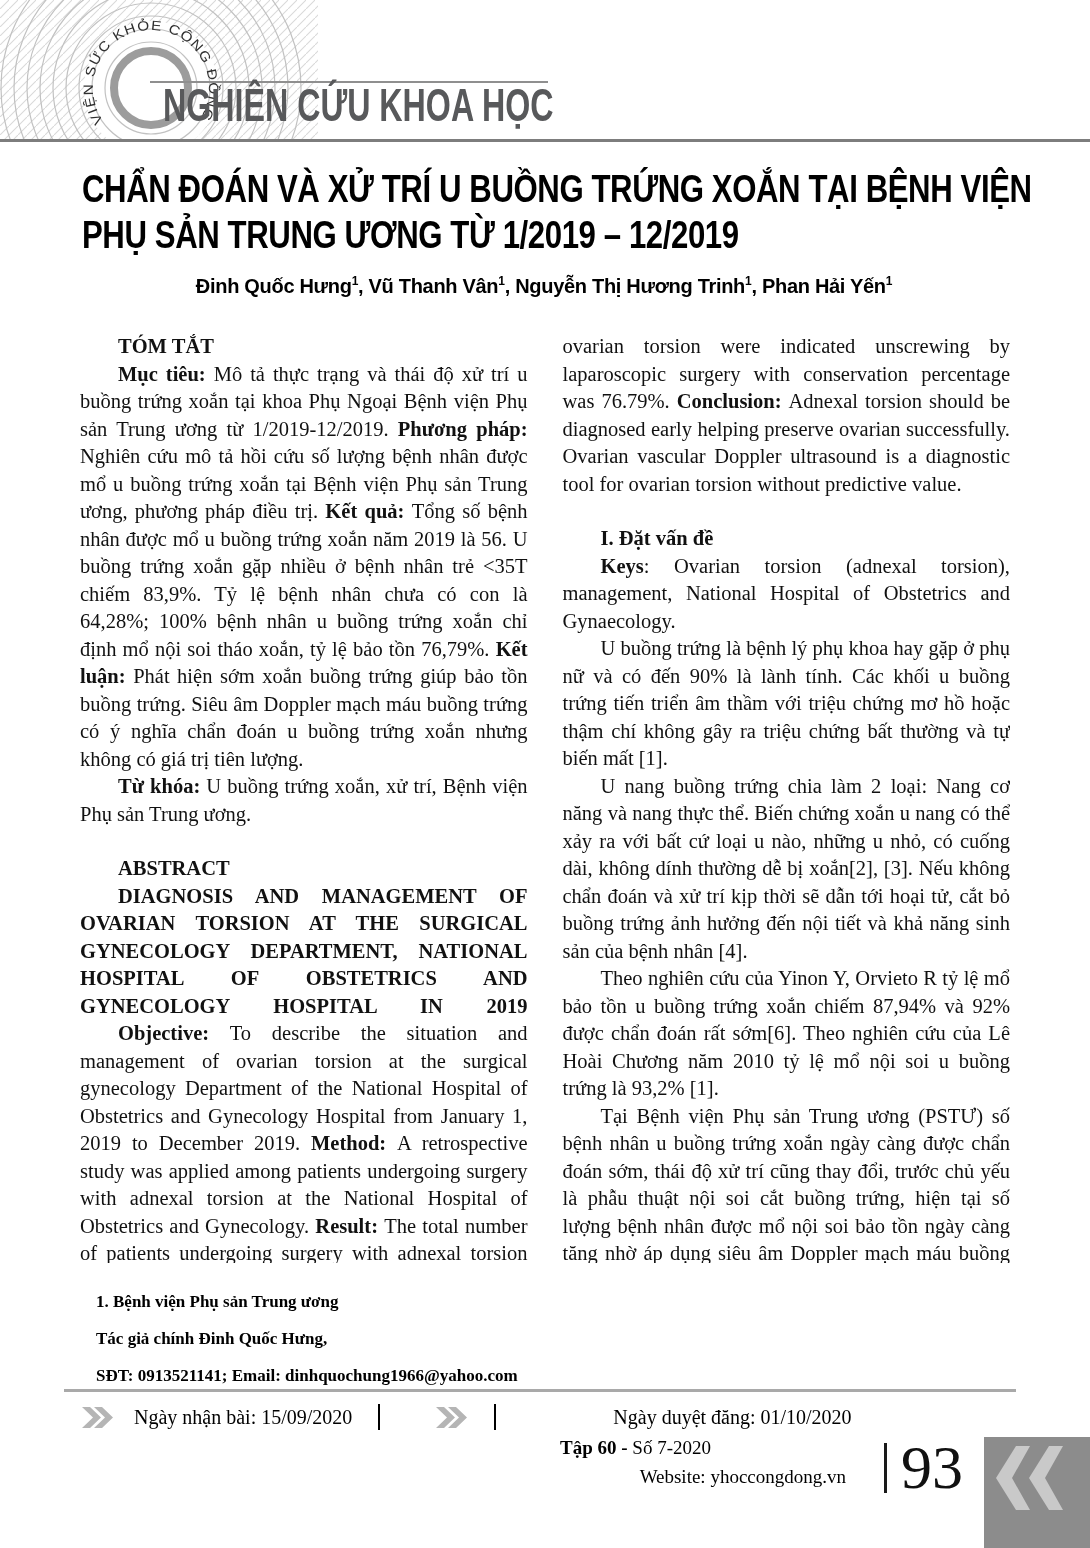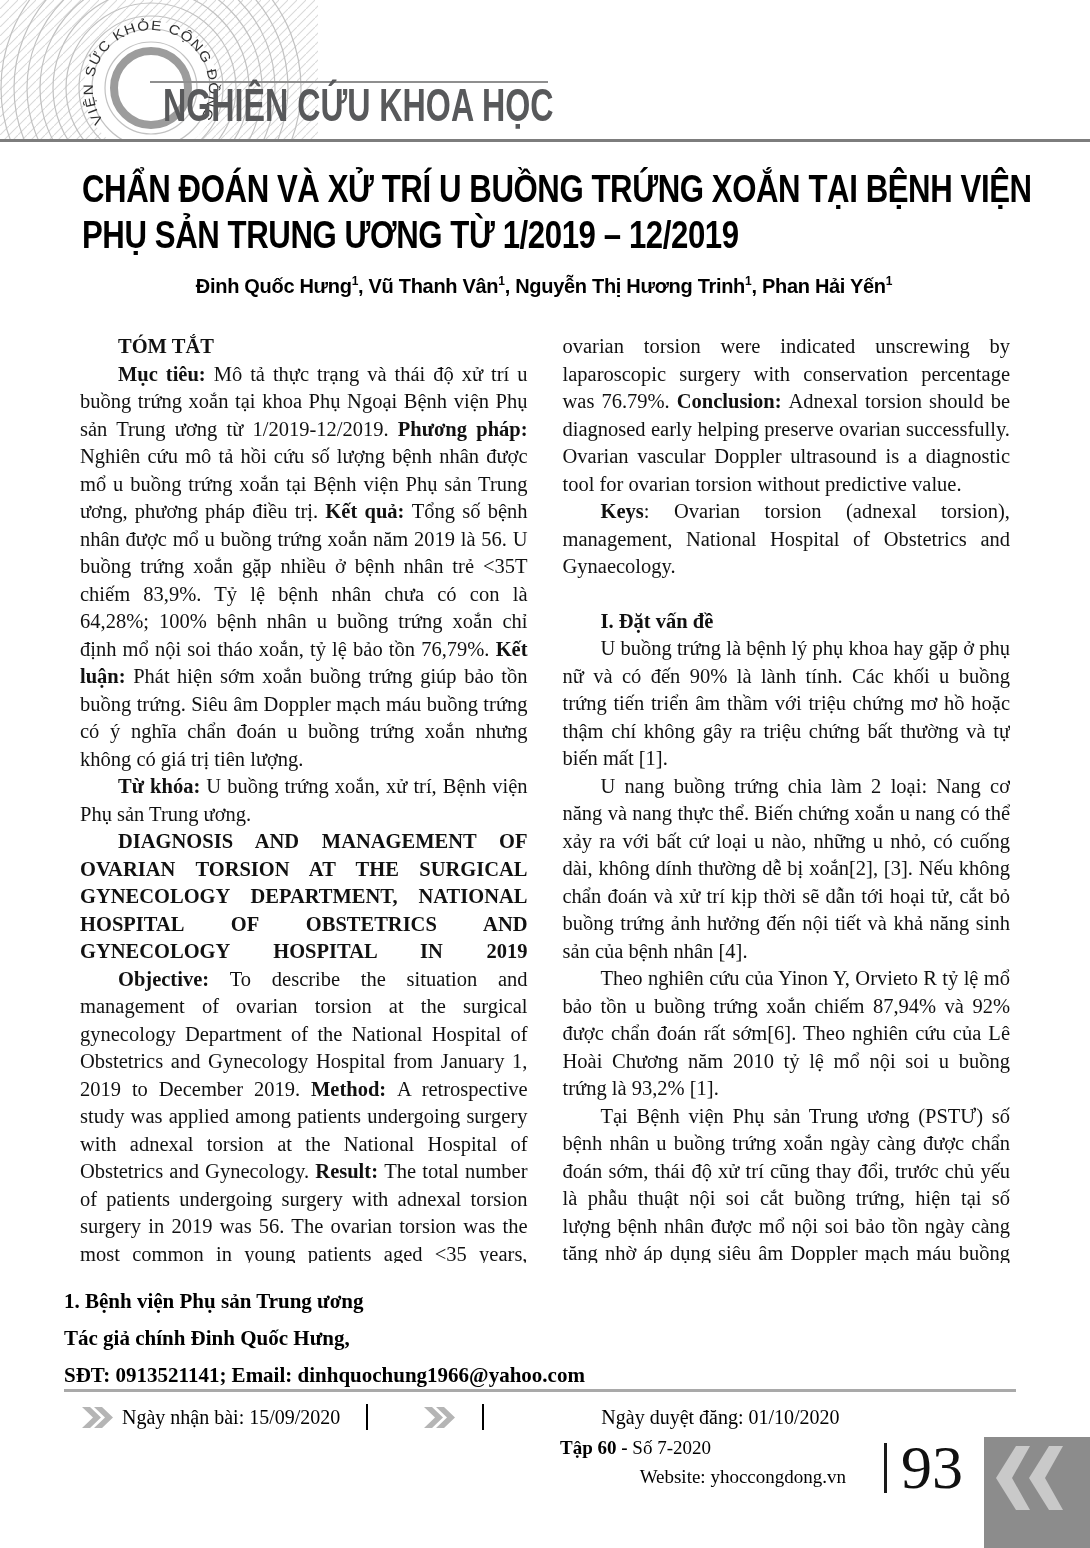--- a/index.html
+++ b/index.html
@@ -38,30 +38,30 @@
     display:flex;gap:35px;
     font-size:20.5px;line-height:27.5px;
   }
   .col{width:455px;}
   .para{margin:0;text-indent:38px;text-align:justify;}
   .para.noindent{text-indent:0;}
   .para.gap{margin-top:27px;}
   .para.jlast{text-align-last:justify;}
   
   #affiliation{
-    position:absolute;top:1283px;left:64px;width:930px;
-    font-weight:bold;font-size:21px;line-height:37px;color:#000;
+    position:absolute;top:1283px;left:96px;width:930px;
+    font-weight:bold;font-size:17px;line-height:37px;color:#000;
   }
   
   #dates-rule{position:absolute;top:1389px;left:64px;width:952px;height:3px;background:#a9a9a9;}
   #dates-row{
     position:absolute;top:1400px;left:64px;width:952px;height:34px;
     display:flex;align-items:center;font-size:20px;color:#000;
   }
-  .date-item{display:flex;align-items:center;gap:8px;}
+  .date-item{display:flex;align-items:center;gap:20px;}
   .date-item .chev{flex:0 0 auto;display:block;}
   .date-sep{width:2px;height:26px;background:#000;margin:0 26px;}
   #di-1{margin-left:18px;}
   #di-2 .chev{margin-left:30px;}
   #di-3{margin-left:91px;}
   
   #footer-vol{
     position:absolute;top:1437px;left:560px;width:302px;text-align:left;
     font-size:19px;color:#000;
   }
@@ -116,27 +116,28 @@
   </div>
 
   <div id="article-title">CHẨN ĐOÁN VÀ XỬ TRÍ U BUỒNG TRỨNG XOẮN TẠI BỆNH VIỆN PHỤ SẢN TRUNG ƯƠNG TỪ 1/2019 – 12/2019</div>
   <div id="authors"><span>Đinh Quốc Hưng<sup>1</sup></span>, <span>Vũ Thanh Vân<sup>1</sup></span>, <span>Nguyễn Thị Hương Trinh<sup>1</sup></span>, <span>Phan Hải Yến<sup>1</sup></span></div>
 
   <div id="columns">
     <div class="col" id="col-left">
         <p class="para"><b>TÓM TẮT</b></p>
         <p class="para"><b>Mục tiêu: </b><span>Mô tả thực trạng và thái độ xử trí u buồng trứng xoắn tại khoa Phụ Ngoại Bệnh viện Phụ sản Trung ương từ 1/2019-12/2019. </span><b>Phương pháp: </b><span>Nghiên cứu mô tả hồi cứu số lượng bệnh nhân được mổ u buồng trứng xoắn tại Bệnh viện Phụ sản Trung ương, phương pháp điều trị. </span><b>Kết quả: </b><span>Tổng số bệnh nhân được mổ u buồng trứng xoắn năm 2019 là 56. U buồng trứng xoắn gặp nhiều ở bệnh nhân trẻ &lt;35T chiếm 83,9%. Tỷ lệ bệnh nhân chưa có con là 64,28%; 100% bệnh nhân u buồng trứng xoắn chỉ định mổ nội soi tháo xoắn, tỷ lệ bảo tồn 76,79%. </span><b>Kết luận: </b><span>Phát hiện sớm xoắn buồng trứng giúp bảo tồn buồng trứng. Siêu âm Doppler mạch máu buồng trứng có ý nghĩa chẩn đoán u buồng trứng xoắn nhưng không có giá trị tiên lượng.</span></p>
         <p class="para"><b>Từ khóa: </b><span>U buồng trứng xoắn, xử trí, Bệnh viện Phụ sản Trung ương.</span></p>
+        <p class="para gap"><b>ABSTRACT</b></p>
         <p class="para jlast"><b>DIAGNOSIS AND MANAGEMENT OF OVARIAN TORSION AT THE SURGICAL GYNECOLOGY DEPARTMENT, NATIONAL HOSPITAL OF OBSTETRICS AND GYNECOLOGY HOSPITAL IN 2019</b></p>
         <p class="para jlast"><b>Objective: </b><span>To describe the situation and management of ovarian torsion at the surgical gynecology Department of the National Hospital of Obstetrics and Gynecology Hospital from January 1, 2019 to December 2019. </span><b>Method: </b><span>A retrospective study was applied among patients undergoing surgery with adnexal torsion at the National Hospital of Obstetrics and Gynecology. </span><b>Result: </b><span>The total number of patients undergoing surgery with adnexal torsion surgery in 2019 was 56. The ovarian torsion was the most common in young patients aged &lt;35 years, accounting for 83.9%. The percentage of patients without children was 64.28%. 100% of patients with</span></p>
       </div>
     <div class="col" id="col-right">
         <p class="para noindent"><span>ovarian torsion were indicated unscrewing by laparoscopic surgery with conservation percentage was 76.79%. </span><b>Conclusion: </b><span>Adnexal torsion should be diagnosed early helping preserve ovarian successfully. Ovarian vascular Doppler ultrasound is a diagnostic tool for ovarian torsion without predictive value.</span></p>
+        <p class="para gap"><b>I. Đặt vấn đề</b></p>
         <p class="para"><b>Keys</b><span>: Ovarian torsion (adnexal torsion), management, National Hospital of Obstetrics and Gynaecology.</span></p>
-        <p class="para gap"><b>I. Đặt vấn đề</b></p>
         <p class="para"><span>U buồng trứng là bệnh lý phụ khoa hay gặp ở phụ nữ và có đến 90% là lành tính. Các khối u buồng trứng tiến triển âm thầm với triệu chứng mơ hồ hoặc thậm chí không gây ra triệu chứng bất thường và tự biến mất [1].</span></p>
         <p class="para"><span>U nang buồng trứng chia làm 2 loại: Nang cơ năng và nang thực thể. Biến chứng xoắn u nang có thể xảy ra với bất cứ loại u nào, những u nhỏ, có cuống dài, không dính thường dễ bị xoắn[2], [3]. Nếu không chẩn đoán và xử trí kịp thời sẽ dẫn tới hoại tử, cắt bỏ buồng trứng ảnh hưởng đến nội tiết và khả năng sinh sản của bệnh nhân [4].</span></p>
         <p class="para"><span>Theo nghiên cứu của Yinon Y, Orvieto R tỷ lệ mổ bảo tồn u buồng trứng xoắn chiếm 87,94% và 92% được chẩn đoán rất sớm[6]. Theo nghiên cứu của Lê Hoài Chương năm 2010 tỷ lệ mổ nội soi u buồng trứng là 93,2% [1].</span></p>
         <p class="para jlast"><span>Tại Bệnh viện Phụ sản Trung ương (PSTƯ) số bệnh nhân u buồng trứng xoắn ngày càng được chẩn đoán sớm, thái độ xử trí cũng thay đổi, trước chủ yếu là phẫu thuật nội soi cắt buồng trứng, hiện tại số lượng bệnh nhân được mổ nội soi bảo tồn ngày càng tăng nhờ áp dụng siêu âm Doppler mạch máu buồng trứng. Tuy nhiên, các nghiên cứu về vấn đề này vẫn còn hạn chế và kết quả nghiên cứu trước đây vẫn còn hạn chế và chưa thực sự thống nhất. Do vậy, nghiên cứu nhận xét về “chẩn đoán và thái độ xử trí u buồng trứng xoắn tại Bệnh viện Phụ sản Trung ương từ</span></p>
       </div>
   </div>
 
   <div id="affiliation">
       <div>1. Bệnh viện Phụ sản Trung ương</div>
       <div>Tác giả chính Đinh Quốc Hưng,</div>

